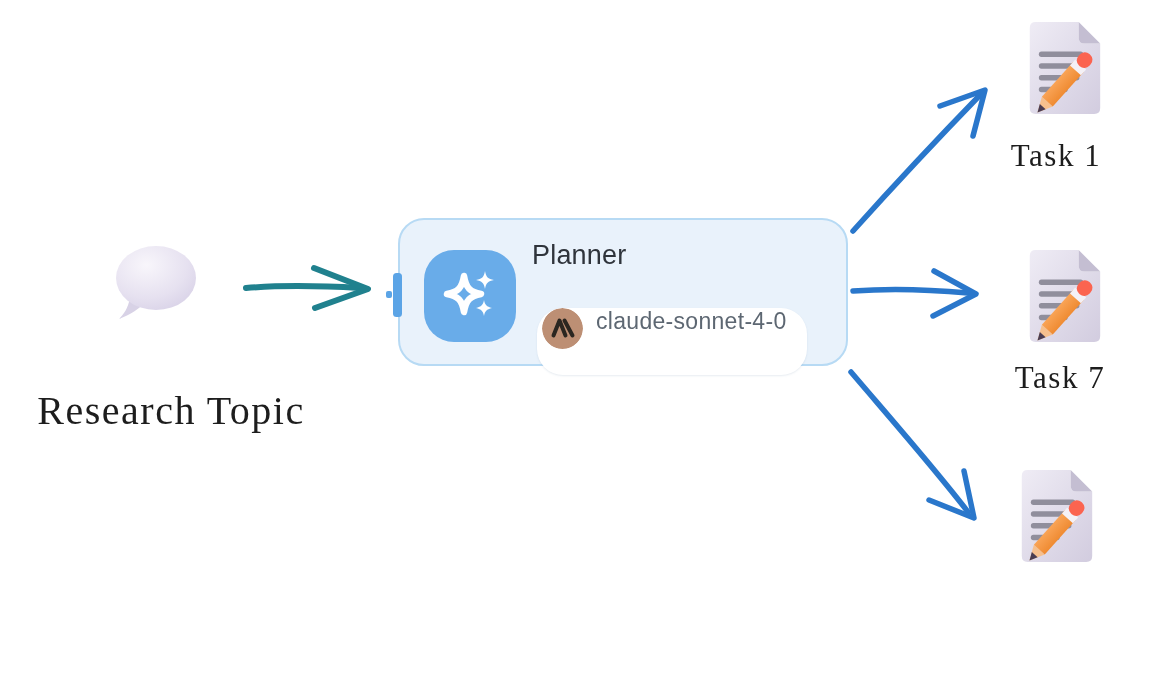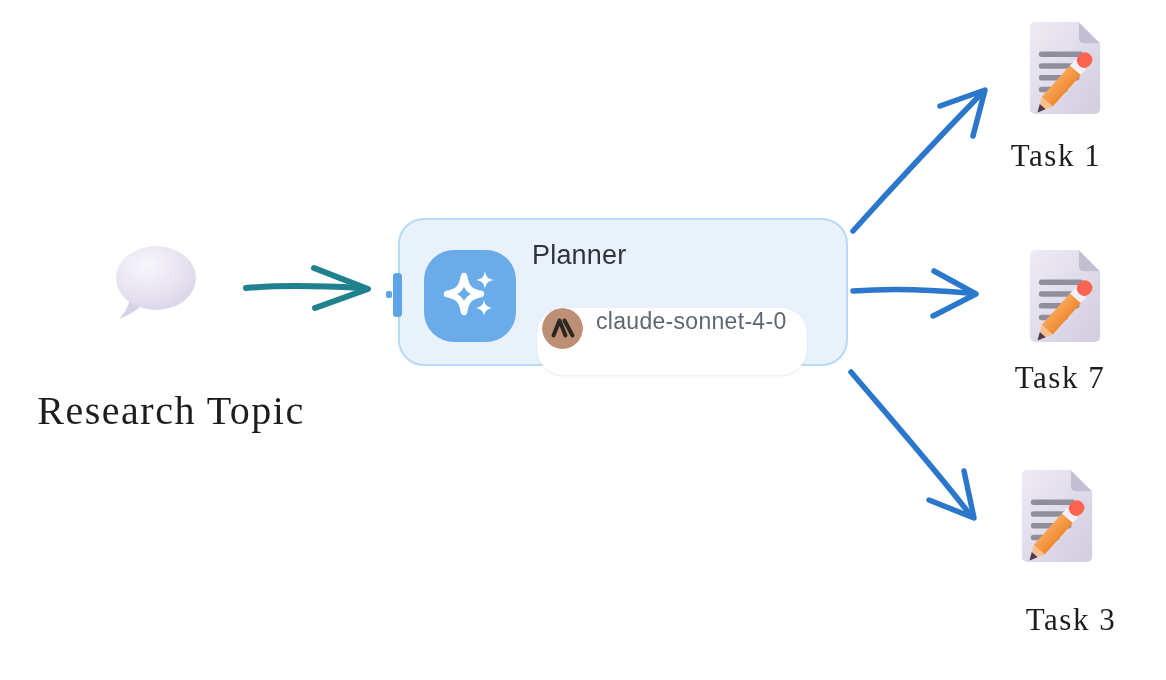--- a/index.html
+++ b/index.html
@@ -151,15 +151,14 @@
         <use href="#memo"></use>
       </svg>
   </div>
   <div class="hand-label" style="left:990px;top:360px;width:140px;">Task 7</div>
 
   <div class="emoji" style="left:1012px;top:466px;width:88px;height:100px;">
     <svg width="88" height="100" viewBox="0 0 90 100">
         <use href="#memo"></use>
       </svg>
   </div>
-  <div class="hand-label" style="left:1001px;top:602px;width:140px;">Task 3</div>
 
 </div>
 
 </body></html>

